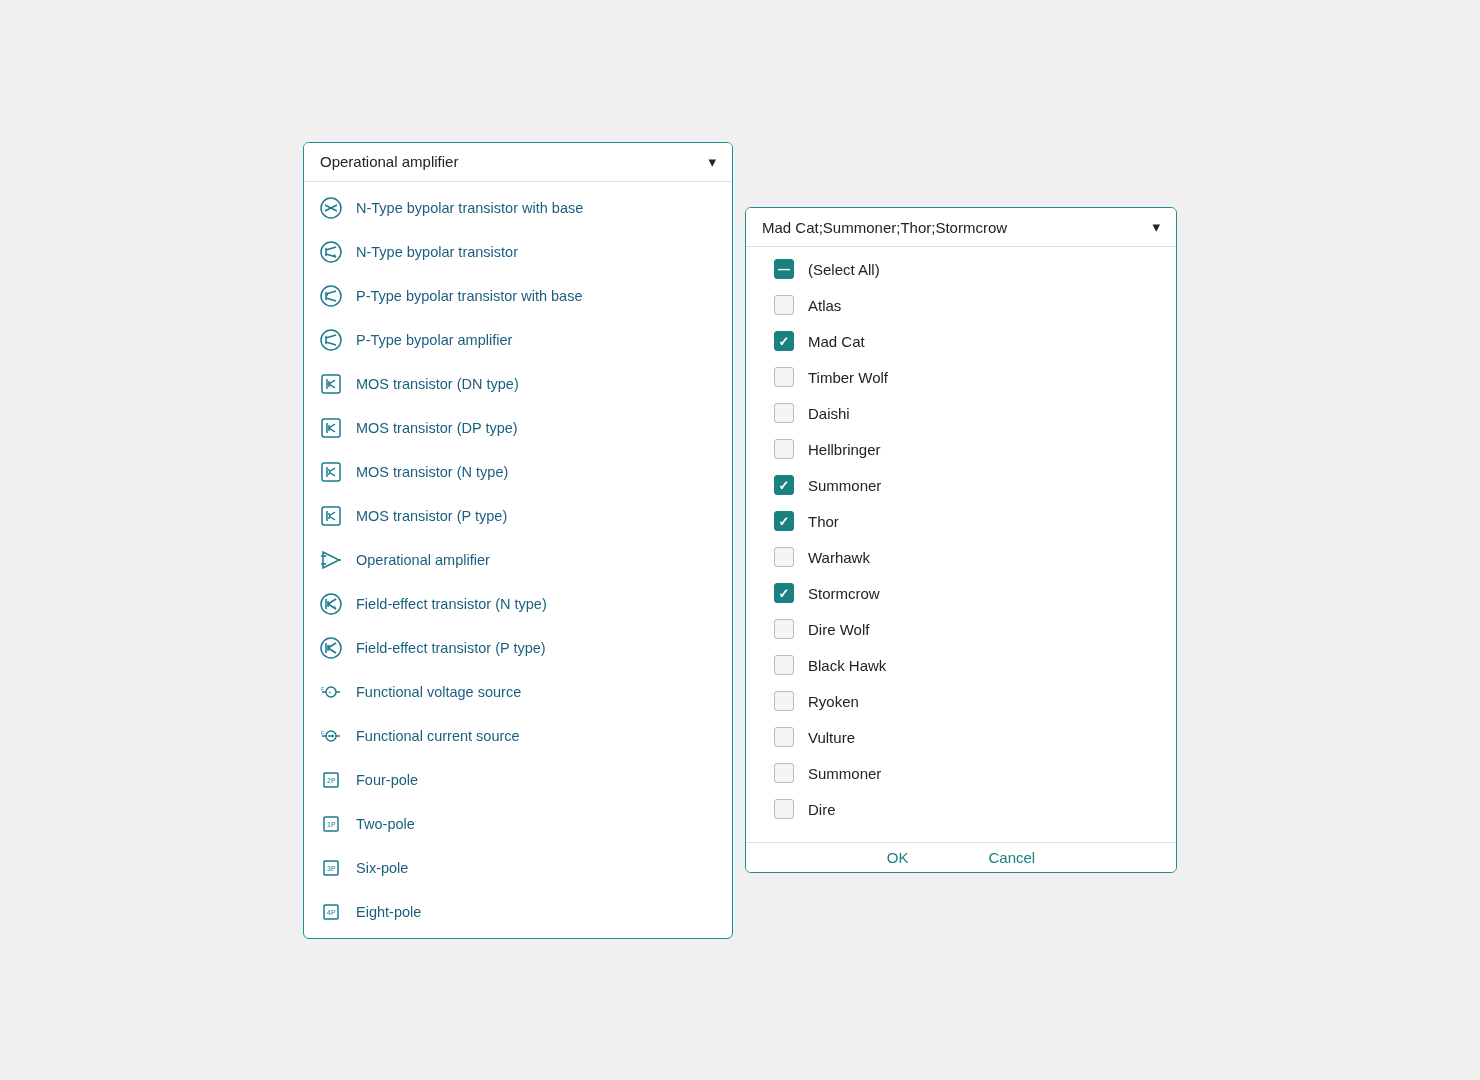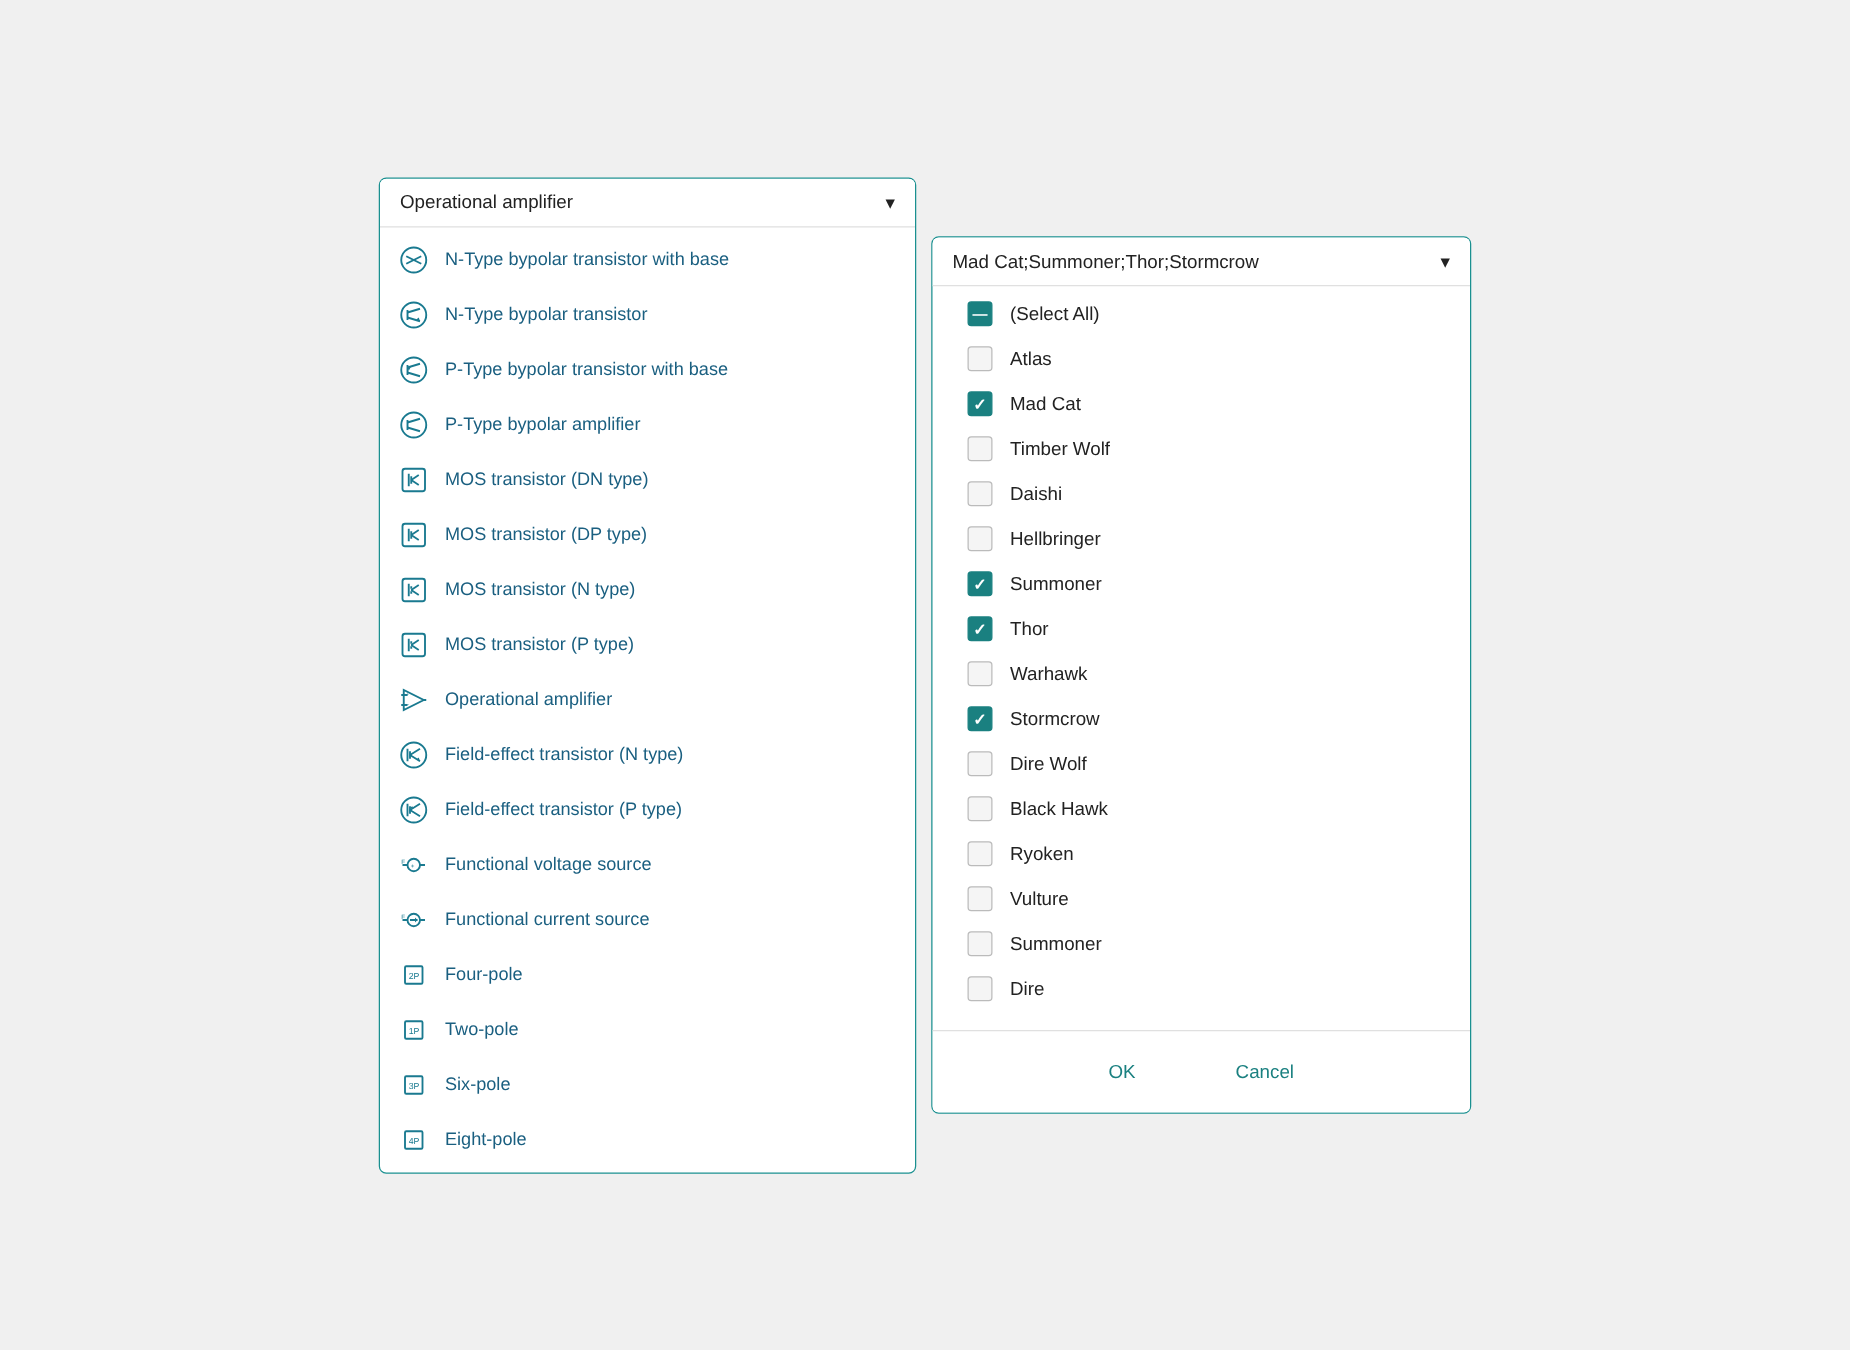--- a/index.html
+++ b/index.html
@@ -147,21 +147,21 @@
       font-weight: bold;
     }
     .check-label {
       font-size: 15px;
       color: #222;
     }
     .footer-buttons {
       display: flex;
       justify-content: center;
       gap: 40px;
-      padding: 20px 16px;
+      padding: 2px 16px;
       border-top: 1px solid #e0e0e0;
       background: #fff;
       margin-top: 11px;
     }
     .footer-btn {
       background: none;
       border: none;
       font-size: 15px;
       color: #1a8080;
       cursor: pointer;

